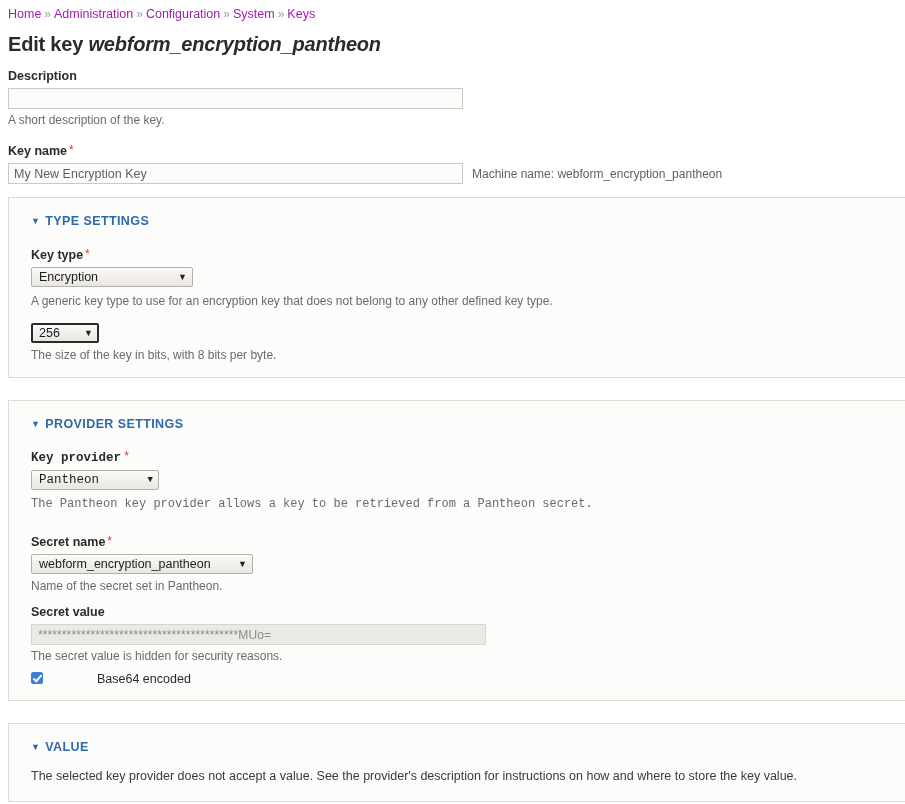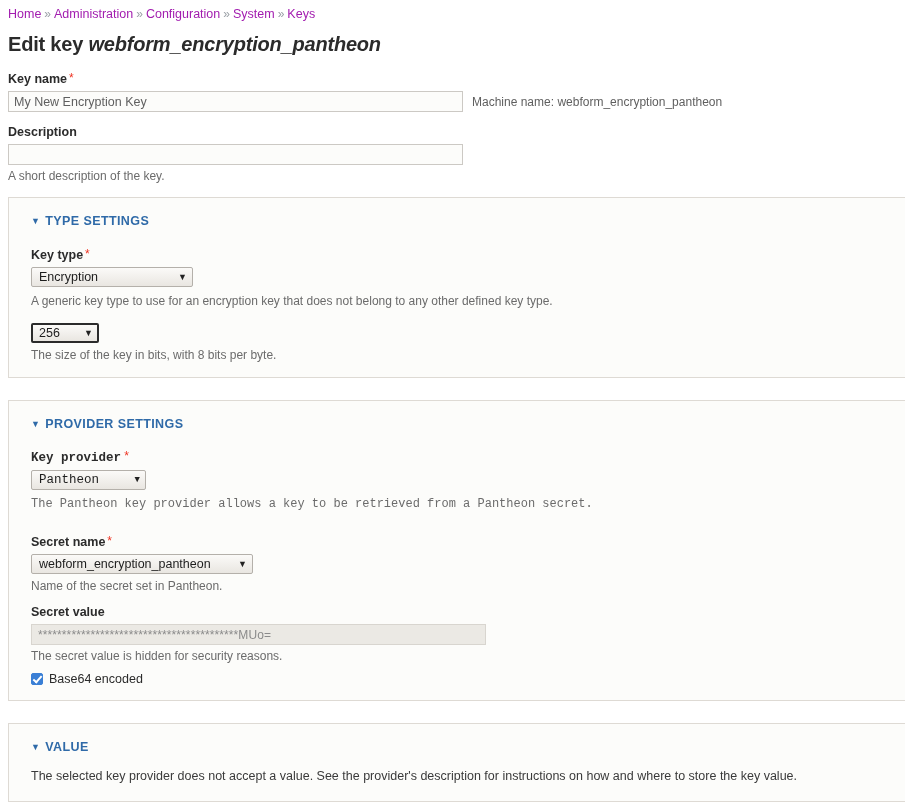--- a/index.html
+++ b/index.html
@@ -145,21 +145,21 @@
   .panel-body { padding: 0 22px; }
 
   .value-text {
     font-size: 12.5px;
     color: #3a3a3a;
     line-height: 17px;
     padding: 14px 22px 0 22px;
   }
 
   
-  .cb-row { display: flex; align-items: center; }
+  .cb-row { display: flex; align-items: flex-start; gap: 48px; }
   .cb {
     width: 12px;
     height: 12px;
     box-sizing: border-box;
     background: #3a7fd5;
     border: 1px solid #3a7fd5;
     border-radius: 2px;
     position: relative;
     flex: none;
   }
@@ -201,36 +201,36 @@
 <body>
 
 <div class="breadcrumb">
   <a href="#">Home</a><span class="sep">»</span><a href="#">Administration</a><span class="sep">»</span><a href="#">Configuration</a><span class="sep">»</span><a href="#">System</a><span class="sep">»</span><a href="#">Keys</a>
 </div>
 
 <h1 class="page-title"><span>Edit key</span> <span class="keyname">webform_encryption_pantheon</span></h1>
 
 <div class="top-fields">
 
+  <div style="margin-top:12px;">
+    <div class="field-label">Description</div>
+    <div style="margin-top:4px;">
+      <input class="text-input" style="width: 455px;" value="">
+    </div>
+    <div class="desc" style="margin-top:3px;">A short description of the key.</div>
+  </div>
+
   <div style="margin-top:14px;">
     <div class="field-label"><span>Key name</span><span class="req">*</span></div>
     <div class="row-inline" style="margin-top:4px;">
       <input class="text-input" style="width: 455px;" value="My New Encryption Key">
       <span class="machine-name">Machine name: webform_encryption_pantheon</span>
     </div>
   </div>
 
-  <div style="margin-top:12px;">
-    <div class="field-label">Description</div>
-    <div style="margin-top:4px;">
-      <input class="text-input" style="width: 455px;" value="">
-    </div>
-    <div class="desc" style="margin-top:3px;">A short description of the key.</div>
-  </div>
-
 </div>
 
 <div class="panel" style="margin-top:13px;">
   <div class="panel-title"><span class="tri">▼</span><span>TYPE SETTINGS</span></div>
   <div class="panel-body">
 
     <div style="margin-top:18px;">
       <div class="field-label"><span>Key type</span><span class="req">*</span></div>
       <div class="sel" style="width:162px; margin-top:4px;">
         <span>Encryption</span>
@@ -249,21 +249,21 @@
 
   </div>
 </div>
 
 <div class="panel" style="margin-top:22px;">
   <div class="panel-title"><span class="tri">▼</span><span>PROVIDER SETTINGS</span></div>
   <div class="panel-body">
 
     <div style="margin-top:18px;font-family:Liberation Mono, monospace;">
       <div class="field-label"><span>Key provider</span><span class="req">*</span></div>
-      <div class="sel" style="width:115px; margin-top:4px;">
+      <div class="sel" style="width:128px; margin-top:4px;">
         <span>Pantheon</span>
         <span class="caret">▼</span>
       </div>
       <div class="desc" style="margin-top:6px;">The Pantheon key provider allows a key to be retrieved from a Pantheon secret.</div>
     </div>
 
     <div style="margin-top:21px;">
       <div class="field-label"><span>Secret name</span><span class="req">*</span></div>
       <div class="sel" style="width:222px; margin-top:4px;">
         <span>webform_encryption_pantheon</span>

